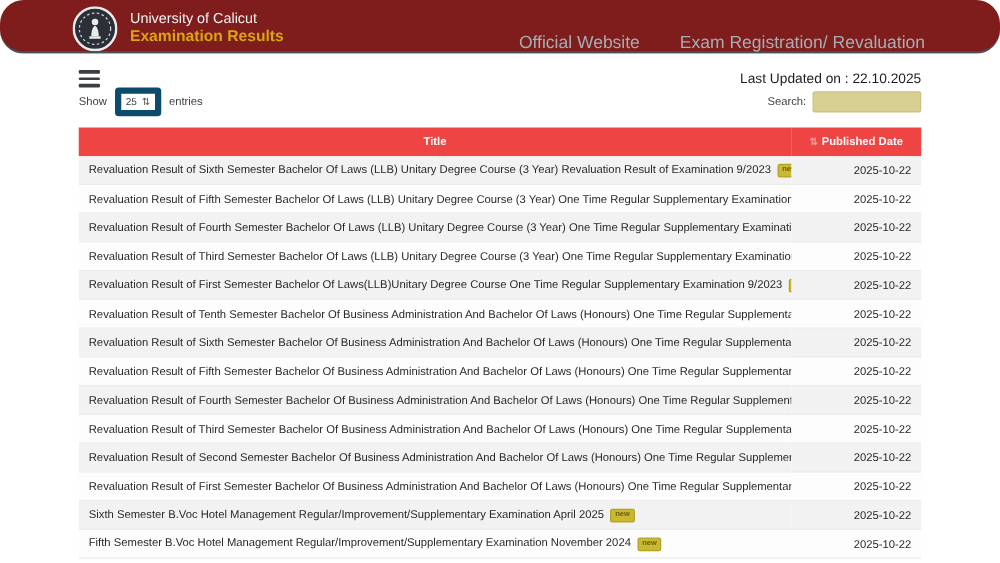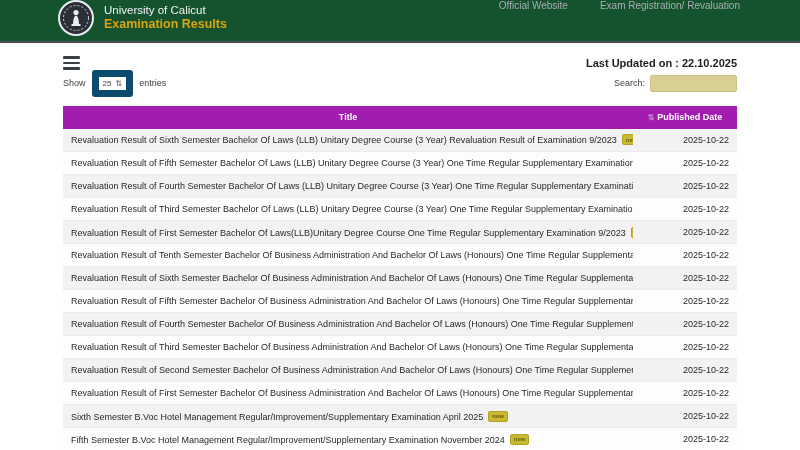--- a/index.html
+++ b/index.html
@@ -1,65 +1,65 @@
 <!DOCTYPE html>
 <html><head>
 <meta charset="utf-8">
 <style>
   * { margin: 0; padding: 0; box-sizing: border-box; }
   html, body { width: 800px; height: 450px; overflow: hidden; background: #fff; }
   body { font-family: "Liberation Sans", sans-serif; color: #212529; }
 
   
   .navbar {
-    height: 43px; background: #14532d; display: flex; align-items: flex-start;
-    padding: 0 60px 0 58px; border-bottom: 2px solid #4a5056;
+    height: 43px; background: #7f1d1d; display: flex; align-items: flex-end;
+    padding: 0 60px 0 58px; border-bottom: 2px solid #4a5056; border-radius: 19px;
   }
   .brand { display: flex; align-items: center; gap: 10px; }
   .logo { width: 36px; height: 36px; flex: 0 0 auto; }
   .brand-text { display: flex; flex-direction: column; line-height: 1.25; }
   .brand-title { color: #f1f3f5; font-size: 11.5px; }
   .brand-sub { color: #dba411; font-size: 12.5px; font-weight: bold; }
   .nav-spacer { flex: 1; }
   .nav-links { display: flex; gap: 32px; }
-  .nav-link { color: #a7adb3; font-size: 10px; text-decoration: none; cursor: pointer; }
+  .nav-link { color: #a7adb3; font-size: 14px; text-decoration: none; cursor: pointer; }
 
   
   .container { margin: 0 63px; }
 
   .toolbar { margin-top: 13px; display: flex; align-items: center; }
   .hamburger { width: 17px; display: flex; flex-direction: column; gap: 3px; cursor: pointer; margin-right: 8px; }
   .hamburger span { display: block; height: 2.5px; background: #3a3f44; border-radius: 1px; }
   .btn-all-courses {
     background: #0d6efd; color: #fff; border: none; border-radius: 3px;
     font-size: 7.5px; font-weight: bold; letter-spacing: .4px;
     padding: 6px 11px; cursor: pointer; font-family: "Liberation Sans", sans-serif;
   }
   .toolbar-spacer { flex: 1; }
-  .last-updated { font-size: 11px; font-weight: bold; color: #1c1e21; margin-left: 32px; }
+  .last-updated { font-size: 11px; font-weight: normal; color: #1c1e21; margin-left: 32px; }
 
   .controls { margin-top: 0; display: flex; align-items: center; font-size: 9px; color: #3c4146; }
   .show-select {
-    margin: 0 6px; border: 7px solid #0c4a6e; border-radius: 3px; background: #fff;
+    margin: 0 6px; border: 5px solid #0c4a6e; border-radius: 3px; background: #fff;
     font-size: 8px; color: #3c4146; padding: 2px 4px; display: inline-flex; align-items: center; gap: 4px;
     cursor: pointer;
   }
   .updown { font-size: 8px; color: #555; }
   .controls-spacer { flex: 1; }
   .search-label { margin-right: 5px; }
   .search-input {
     width: 87px; height: 17px; background: #d8d093; border: 1px solid #c9c183;
     border-radius: 2px; font-size: 9px; padding: 0 4px; outline: none;
     font-family: "Liberation Sans", sans-serif;
   }
 
   
   table { width: 100%; border-collapse: collapse; margin-top: 9px; table-layout: fixed; }
   thead th {
-    background: #a21caf; color: #fff; font-size: 9px; font-weight: bold;
+    background: #ef4444; color: #fff; font-size: 9px; font-weight: bold;
     height: 23px; padding: 0 8px; cursor: pointer;
   }
   th.col-title { text-align: center; }
   th.col-date { width: 104px; text-align: center; white-space: nowrap; }
   .sort-icon { opacity: .45; font-size: 8px; margin-right: 3px; }
   tbody td { font-size: 9px; height: 23px; padding: 0 8px; color: #26292c; }
   tbody tr:nth-child(odd) { background: #f2f2f2; }
   tbody tr:nth-child(even) { background: #fdfdfd; }
   tbody tr { border-bottom: 1px solid #ececec; }
   td.cell-title { text-align: left; overflow: hidden; white-space: nowrap; }

